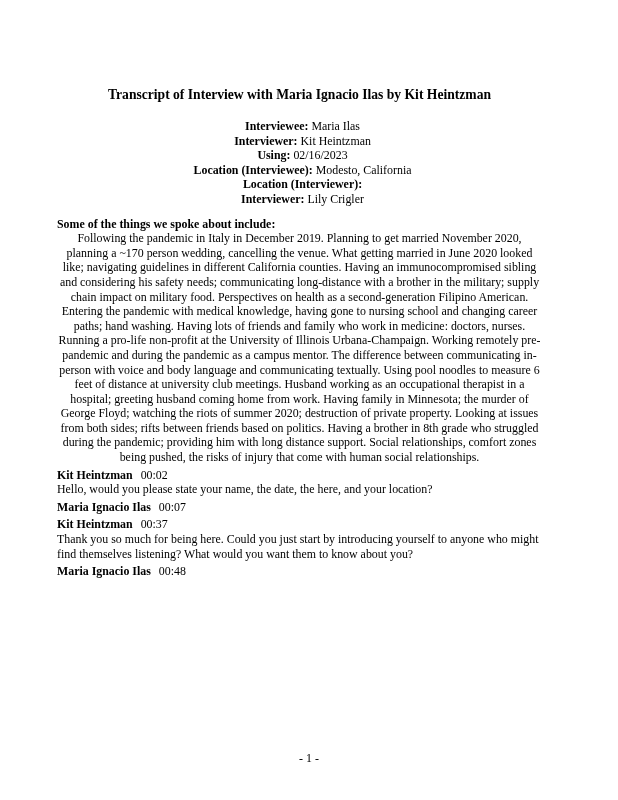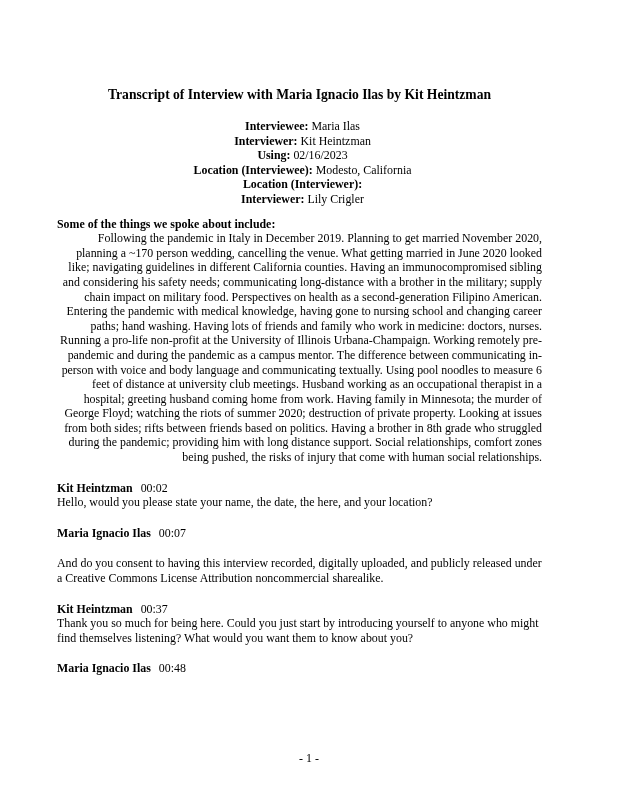--- a/index.html
+++ b/index.html
@@ -20,22 +20,22 @@
     font-size: 13.6px;
     font-weight: bold;
     text-align: center;
     margin: 0 0 17px 0;
     line-height: 15px;
   }
   .meta-block { margin: 0 0 10px 6px; text-align: center; }
   .meta-row { white-space: normal; }
   .b { font-weight: bold; }
   .summary-heading { font-weight: bold; }
-  .summary-body { margin: 0; text-align: right; }
-  .entry { margin-top: 16px; }
+  .summary-body { margin: 0; text-align: center; }
+  .entry { margin-top: 3px; }
   .speaker-line .ts { margin-left: 8px; font-weight: normal; }
   .footer {
     position: absolute;
     top: 751px;
     left: 0;
     width: 618px;
     text-align: center;
     font-size: 11.9px;
   }
 </style>
@@ -83,21 +83,20 @@
     <div>Hello, would you please state your name, the date, the here, and your location?</div>
   </div>
 
   <div class="entry">
     <div class="speaker-line">
       <span class="b">Maria Ignacio Ilas</span><span class="ts">00:07</span>
     </div>
   </div>
 
   <div class="entry">
-    <div>And do you consent to having this interview recorded, digitally uploaded, and publicly released under a Creative Commons License Attribution noncommercial sharealike.</div>
   </div>
 
   <div class="entry">
   </div>
 
   <div class="entry">
     <div class="speaker-line">
       <span class="b">Kit Heintzman</span><span class="ts">00:37</span>
     </div>
     <div>Thank you so much for being here. Could you just start by introducing yourself to anyone who might find themselves listening? What would you want them to know about you?</div>

